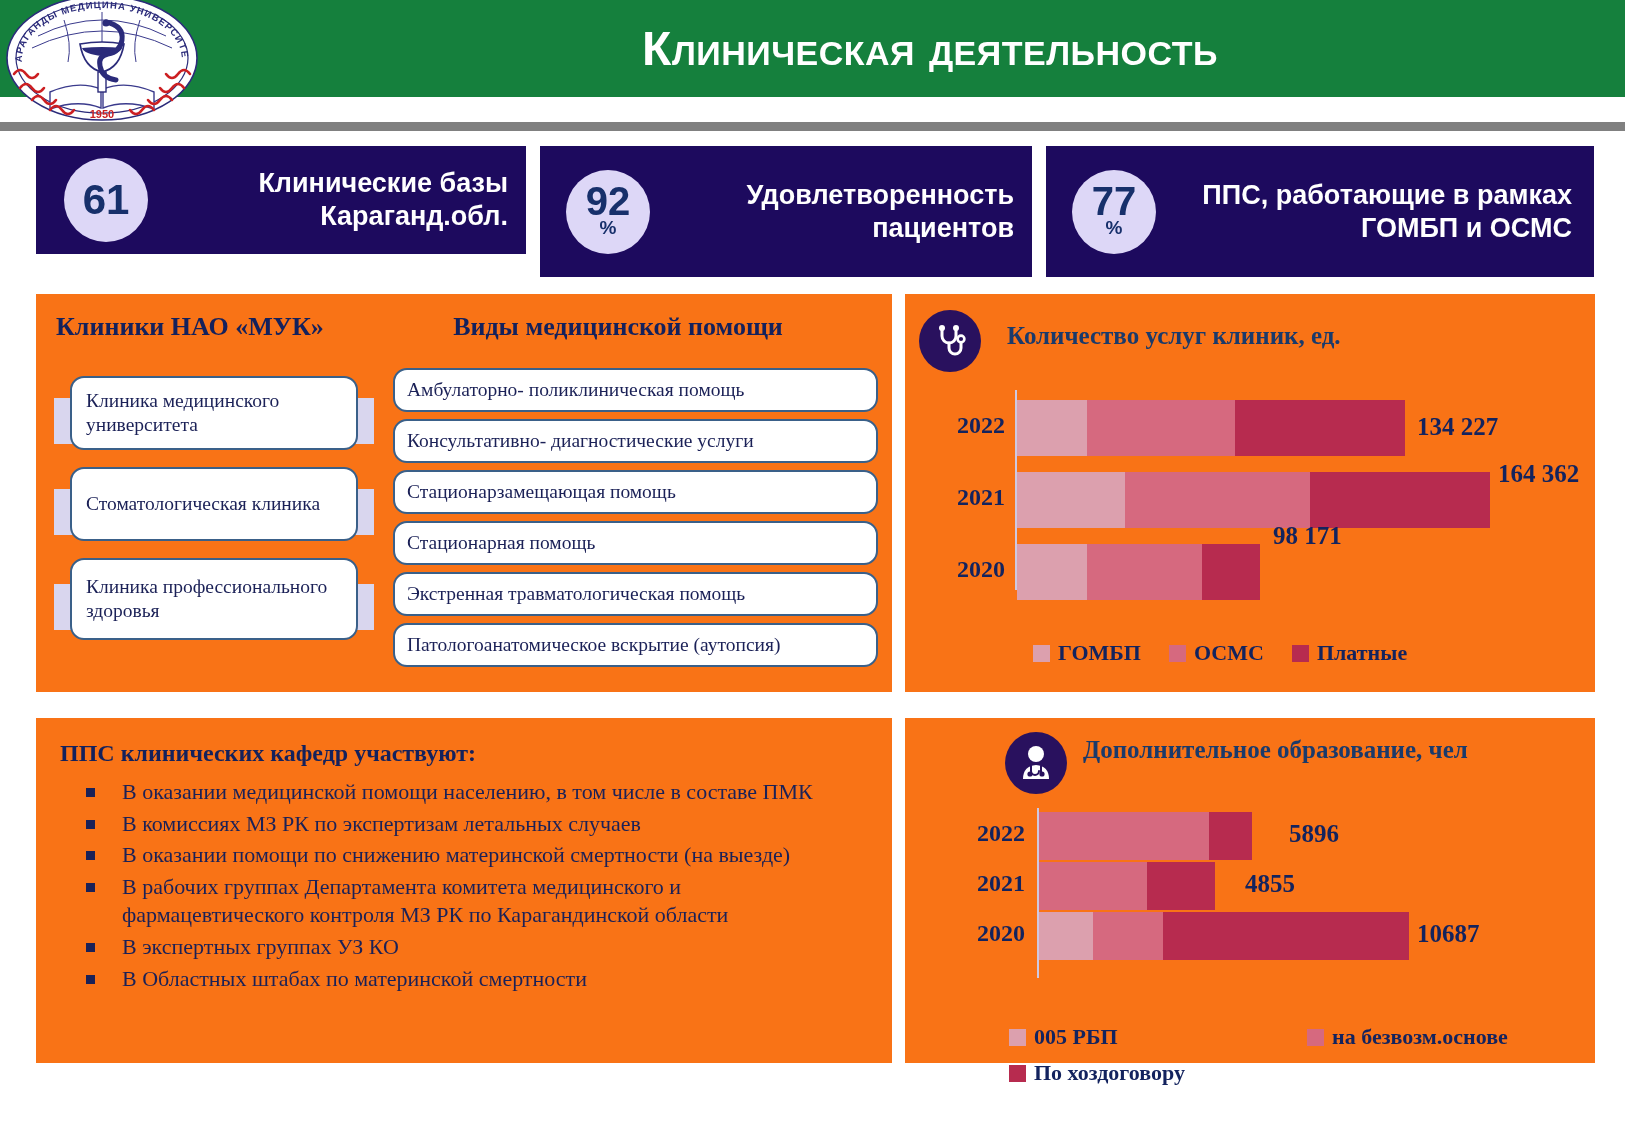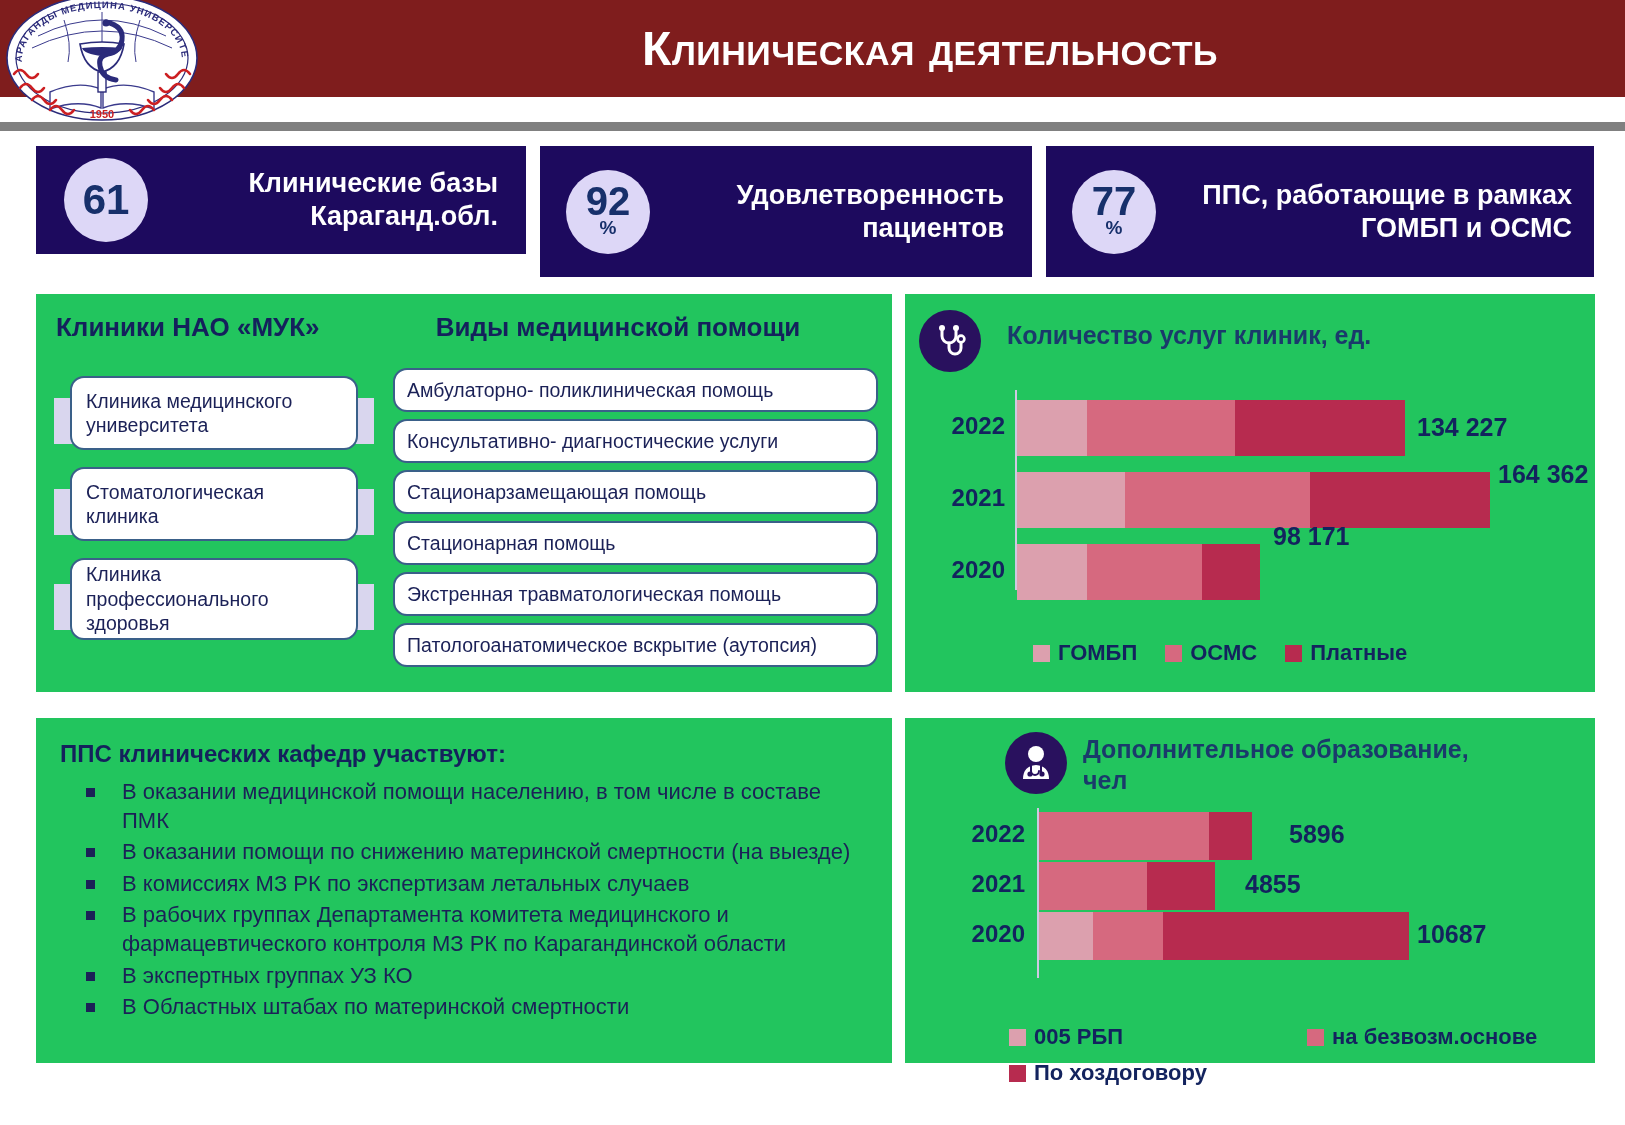--- a/index.html
+++ b/index.html
@@ -7,21 +7,21 @@
     width:1625px;height:1125px;
     background:#ffffff;
     font-family:"Liberation Sans", sans-serif;
     color:#1b2157;
     overflow:hidden;
     position:relative;
   }
   
   .header{
     position:absolute;left:0;top:0;width:1625px;height:97px;
-    background:#7f1d1d;
+    background:#15803d;
   }
   .header-title{
     position:absolute;left:260px;top:0;width:1340px;height:97px;
     display:flex;align-items:center;justify-content:center;
     color:#ffffff;
     font-size:48px;font-weight:bold;
     letter-spacing:.5px;
     font-variant:small-caps;
     text-transform:none;
     white-space:nowrap;
@@ -49,25 +49,25 @@
     background:#ddd7f7;
     display:flex;flex-direction:column;align-items:center;justify-content:center;
     color:#17306b;margin-left:26px;
   }
   .kpi-1 .kpi-circle{margin-left:28px;}
   .kpi-num{font-size:42px;font-weight:bold;line-height:.95;}
   .kpi-2 .kpi-num,.kpi-3 .kpi-num{font-size:40px;margin-top:-4px;}
   .kpi-pct{font-size:19px;font-weight:bold;line-height:1;margin-top:-2px;}
   .kpi-label{
     flex:1;color:#ffffff;font-size:27px;font-weight:bold;
-    text-align:right;padding-right:28px;padding-left:16px;line-height:1.22;
+    text-align:right;padding-right:18px;padding-left:16px;line-height:1.22;
   }
   .kpi-3 .kpi-label{padding-right:22px;}
   
-  .panel{position:absolute;background:#22c55e;}
+  .panel{position:absolute;background:#f97316;font-family:Liberation Serif, serif;}
   .panel-clinics{left:36px;top:294px;width:856px;height:398px;}
   .panel-chart1{left:905px;top:294px;width:690px;height:398px;}
   .panel-bullets{left:36px;top:718px;width:856px;height:345px;}
   .panel-chart2{left:905px;top:718px;width:690px;height:345px;}
   
   .clinics-title{
     position:absolute;left:20px;top:18px;
     font-size:26px;font-weight:bold;color:#14215c;
   }
   .care-title{
@@ -315,22 +315,22 @@
         <span class="legend-text">Платные</span>
       </div>
     </div>
   </div>
 </div>
 
 <div class="panel panel-bullets">
   <div class="bullets-title">ППС клинических кафедр участвуют:</div>
   <ul class="bullets-list">
     <li><span class="bsq"></span><span>В оказании медицинской помощи населению, в том числе в составе ПМК</span></li>
+    <li><span class="bsq"></span><span>В комиссиях МЗ РК по экспертизам летальных случаев</span></li>
     <li><span class="bsq"></span><span>В оказании помощи по снижению материнской смертности (на выезде)</span></li>
-    <li><span class="bsq"></span><span>В комиссиях МЗ РК по экспертизам летальных случаев</span></li>
     <li><span class="bsq"></span><span>В рабочих группах Департамента комитета медицинского и фармацевтического контроля МЗ РК по Карагандинской области</span></li>
     <li><span class="bsq"></span><span>В экспертных группах УЗ КО</span></li>
     <li><span class="bsq"></span><span>В Областных штабах по материнской смертности</span></li>
   </ul>
 </div>
 
 <div class="panel panel-chart2">
   <div class="chart-head" style="left:100px;top:14px;width:580px;">
     <div class="chart-icon">
       <svg width="40" height="40" viewBox="0 0 40 40">

